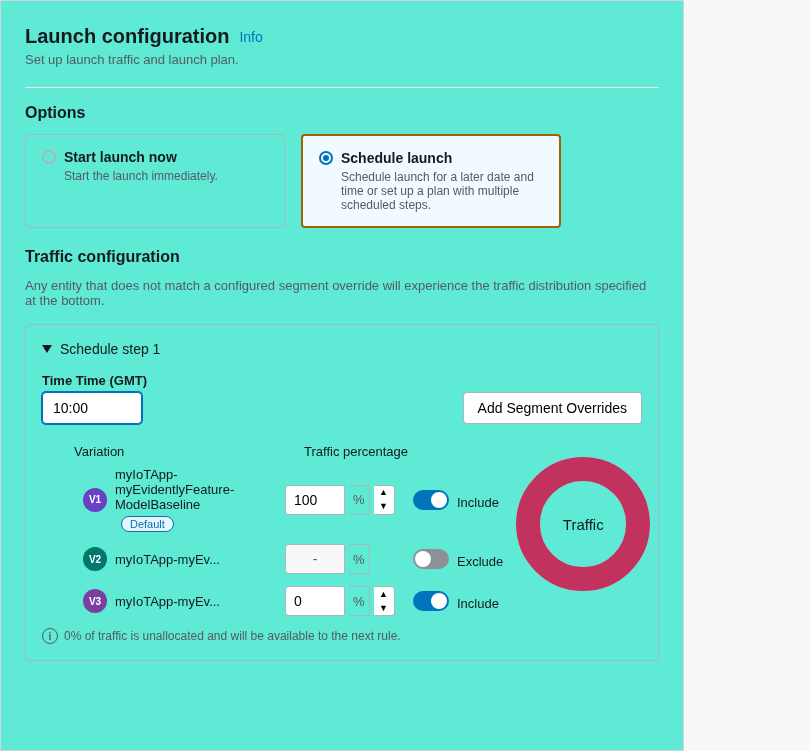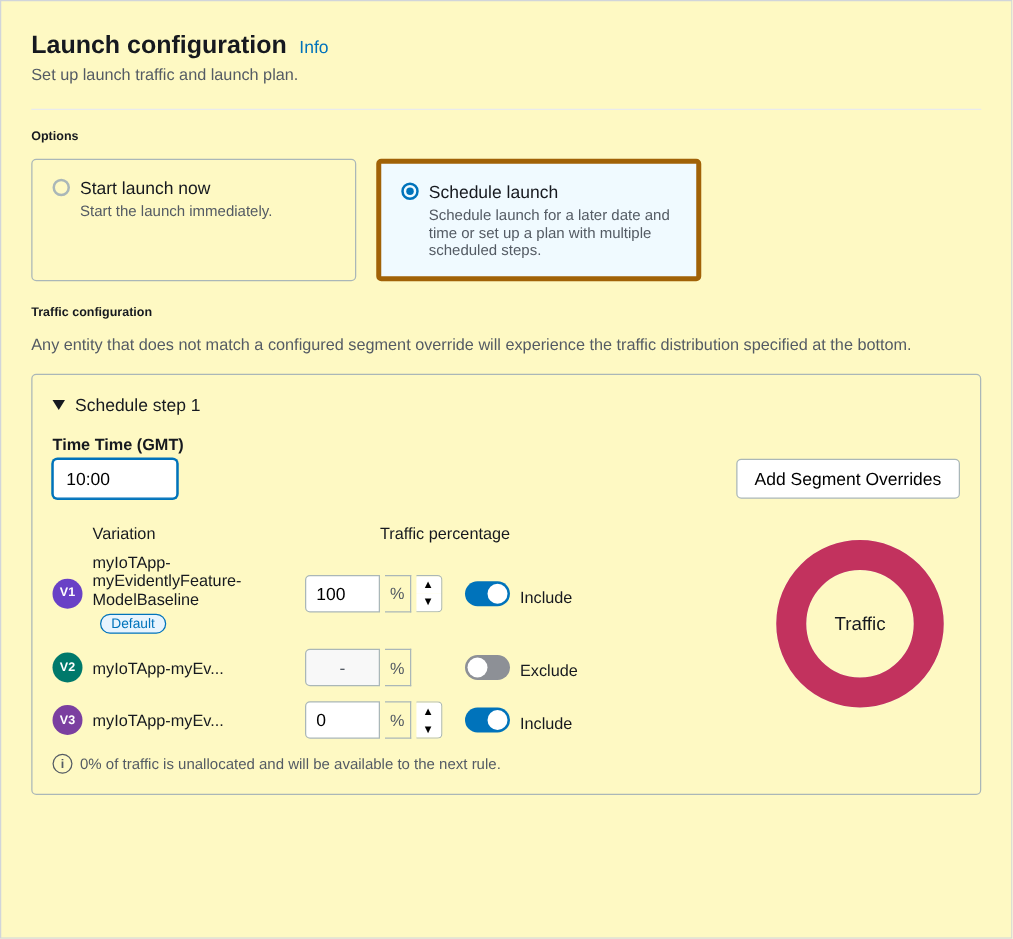--- a/index.html
+++ b/index.html
@@ -3,23 +3,23 @@
   <meta charset="utf-8">
   <style>
     * { box-sizing: border-box; margin: 0; padding: 0; }
     body {
       font-family: -apple-system, BlinkMacSystemFont, "Segoe UI", Arial, sans-serif;
       font-size: 14px;
       background: #f8f8f8;
       color: #16191f;
     }
     .page {
-      width: 810px;
+      width: 684px;
       min-height: 751px;
-      background: #fef9c3;
+      background: #5eead4;
       border: 1px solid #d1d5da;
       padding: 24px;
     }
     .page-header {
       display: flex;
       align-items: center;
       gap: 10px;
       margin-bottom: 4px;
     }
     .page-title {
@@ -36,50 +36,50 @@
       font-size: 13px;
       color: #545b64;
       margin-bottom: 20px;
     }
     .section-divider {
       border: none;
       border-top: 1px solid #e9ebed;
       margin: 16px 0;
     }
     .section-label {
-      font-size: 10px;
+      font-size: 16px;
       font-weight: 700;
       margin-bottom: 12px;
     }
     .options-row {
       display: flex;
       gap: 16px;
       margin-bottom: 20px;
     }
     .option-card {
       border: 1px solid #aab7b8;
       border-radius: 4px;
       padding: 14px 16px;
       width: 260px;
       cursor: pointer;
       display: flex;
       flex-direction: column;
       gap: 4px;
     }
     .option-card.selected {
-      border: 4px solid #a16207;
+      border: 2px solid #a16207;
       background: #f0faff;
     }
     .option-card-header {
       display: flex;
       align-items: center;
       gap: 8px;
     }
     .option-title {
-      font-weight: 400;
+      font-weight: 700;
       font-size: 14px;
     }
     .option-desc {
       font-size: 12px;
       color: #545b64;
       padding-left: 22px;
     }
     .radio-circle {
       width: 14px;
       height: 14px;
@@ -205,20 +205,21 @@
       height: 24px;
       border-radius: 50%;
       display: flex;
       align-items: center;
       justify-content: center;
       color: #fff;
       font-size: 10px;
       font-weight: 700;
       flex-shrink: 0;
       margin-right: 8px;
+      margin-left: 41px;
     }
     .badge-v1 { background: #6941c6; }
     .variation-name {
       font-size: 13px;
       flex: 0 0 170px;
     }
     .default-tag {
       background: #e8f4fe;
       color: #0073bb;
       border: 1px solid #0073bb;

